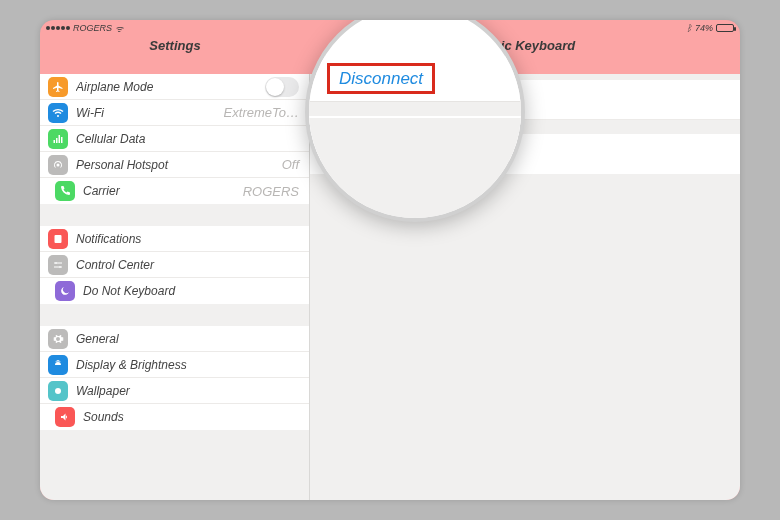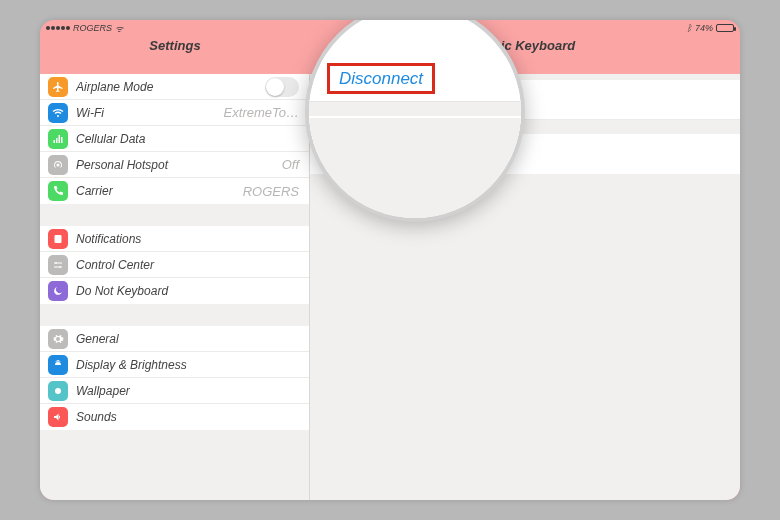--- a/index.html
+++ b/index.html
@@ -66,21 +66,21 @@
   .row {
     display: flex;
     align-items: center;
     height: 26px;
     padding: 0 10px 0 8px;
     border-bottom: 1px solid #eceae8;
     font-size: 12px;
     color: #444;
     cursor: pointer;
   }
-  .row:last-child { border-bottom: none; }
+  .row:last-child { border-bottom: none; margin-left: 7px; }
   .row .icon { width: 20px; height: 20px; border-radius: 5px; margin-right: 8px; display:flex; align-items:center; justify-content:center; flex-shrink:0;}
   .row .icon svg { width: 12px; height: 12px; fill: #fff; }
   .row .label { flex: 1; white-space: nowrap; overflow: hidden; text-overflow: ellipsis; }
   .row .value { color: #b8b6b4; font-size: 13px; }
   .row.selected { background: #6cb4ee; color: #fff; }
   .row.selected .value { color: #e8f2fb; }
 
   
   .toggle { width: 34px; height: 20px; background: #e9e9ea; border-radius: 10px; position: relative; }
   .toggle::after { content:''; position:absolute; left:1px; top:1px; width:18px; height:18px; background:#fff; border-radius:50%; box-shadow:0 1px 2px rgba(0,0,0,.25);}

